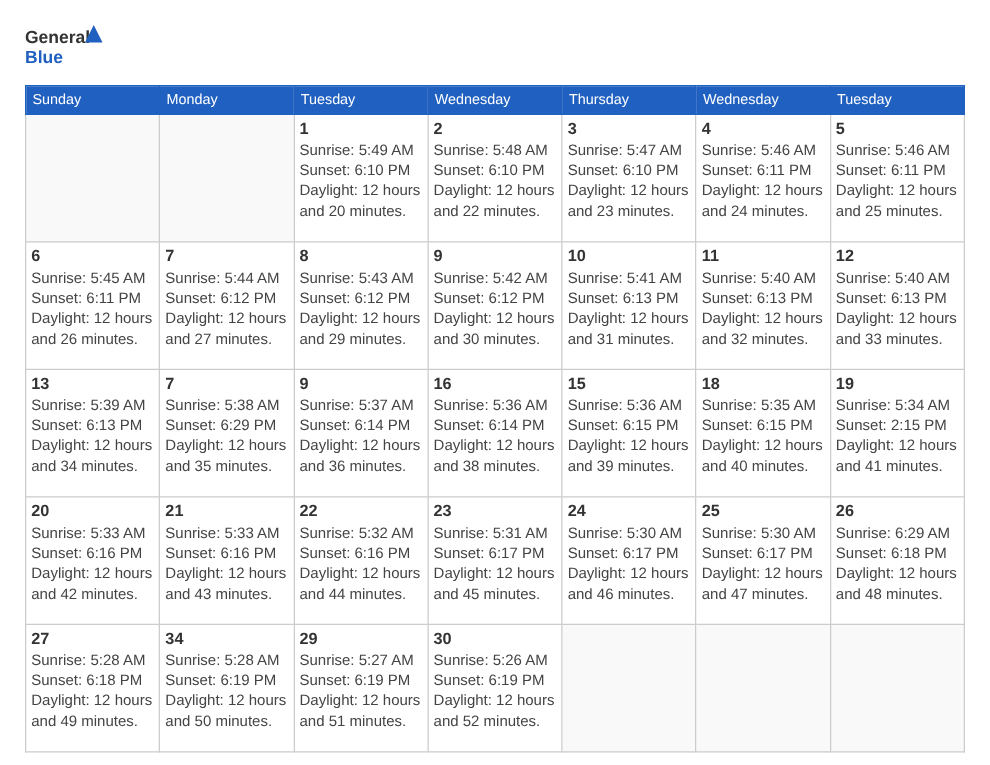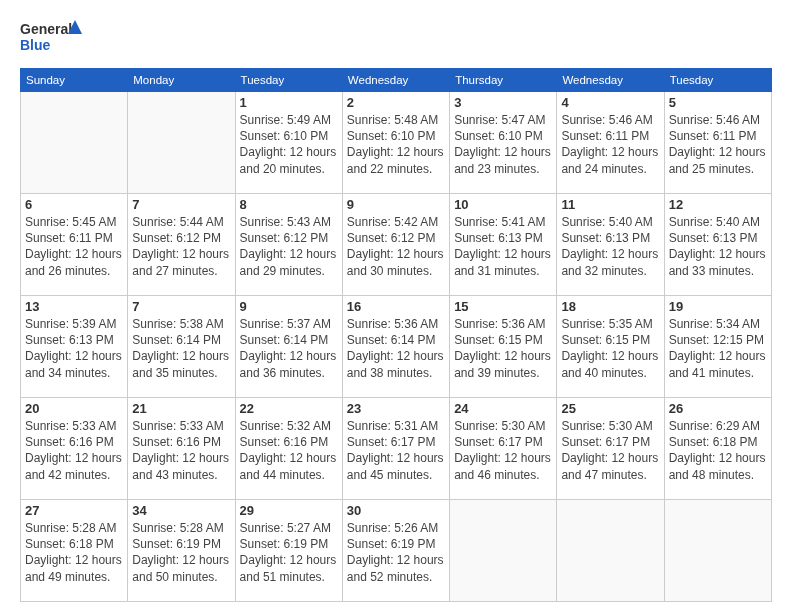--- a/index.html
+++ b/index.html
@@ -193,21 +193,21 @@
         <tr data-name="calendar-week-2">
           <td data-name="calendar-cell">
             <span class="day-num" data-name="day-number">13</span>
             <div class="day-info" data-name="day-info">Sunrise: 5:39 AM
 Sunset: 6:13 PM
 Daylight: 12 hours and 34 minutes.</div>
           </td>
           <td data-name="calendar-cell">
             <span class="day-num" data-name="day-number">7</span>
             <div class="day-info" data-name="day-info">Sunrise: 5:38 AM
-Sunset: 6:14 PM
+Sunset: 6:29 PM
 Daylight: 12 hours and 35 minutes.</div>
           </td>
           <td data-name="calendar-cell">
             <span class="day-num" data-name="day-number">9</span>
             <div class="day-info" data-name="day-info">Sunrise: 5:37 AM
 Sunset: 6:14 PM
 Daylight: 12 hours and 36 minutes.</div>
           </td>
           <td data-name="calendar-cell">
             <span class="day-num" data-name="day-number">16</span>
@@ -223,21 +223,21 @@
           </td>
           <td data-name="calendar-cell">
             <span class="day-num" data-name="day-number">18</span>
             <div class="day-info" data-name="day-info">Sunrise: 5:35 AM
 Sunset: 6:15 PM
 Daylight: 12 hours and 40 minutes.</div>
           </td>
           <td data-name="calendar-cell">
             <span class="day-num" data-name="day-number">19</span>
             <div class="day-info" data-name="day-info">Sunrise: 5:34 AM
-Sunset: 12:15 PM
+Sunset: 2:15 PM
 Daylight: 12 hours and 41 minutes.</div>
           </td>
         </tr>
         <tr data-name="calendar-week-3">
           <td data-name="calendar-cell">
             <span class="day-num" data-name="day-number">20</span>
             <div class="day-info" data-name="day-info">Sunrise: 5:33 AM
 Sunset: 6:16 PM
 Daylight: 12 hours and 42 minutes.</div>
           </td>

